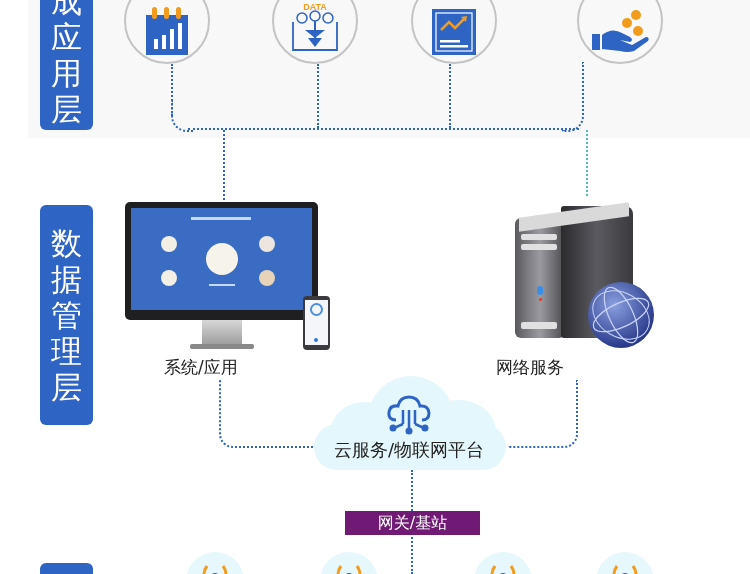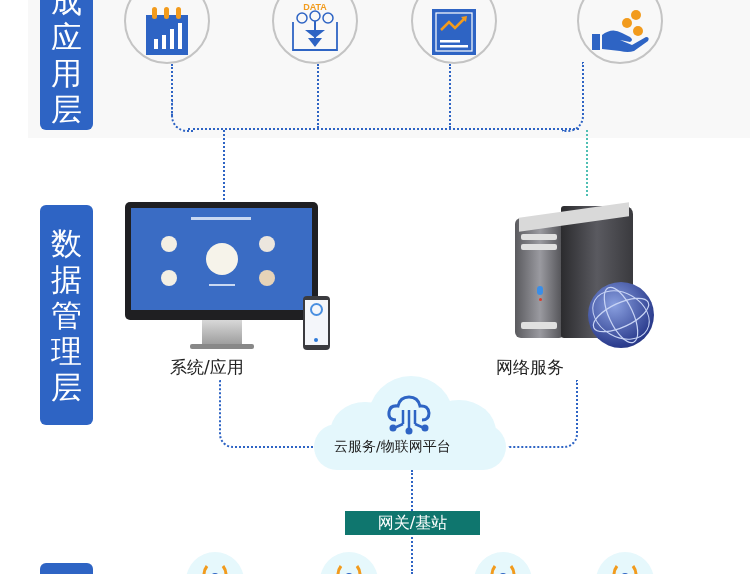--- a/index.html
+++ b/index.html
@@ -6,21 +6,21 @@
   body{width:750px;height:574px;position:relative;overflow:hidden;background:#ffffff;font-family:"DejaVu Sans","Liberation Sans",sans-serif;}
   .abs{position:absolute;}
   .top-band{left:28px;top:0;width:733px;height:138px;background:#f8f8f8;}
   .layer-label{background:#2e64c4;border-radius:6px;color:#fff;font-size:31px;line-height:36px;text-align:center;display:flex;flex-direction:column;align-items:center;justify-content:center;}
   .layer-label span{display:block;}
   .icon-circle{width:86px;height:86px;border-radius:50%;border:2px solid #c4c4c4;background:#f8f8f8;box-sizing:border-box;display:flex;align-items:center;justify-content:center;overflow:hidden;}
   .dot-v{border-left:2px dotted #2e64c4;width:0;}
   .dot-h{border-top:2px dotted #2e64c4;height:0;}
   .dot-v-teal{border-left:2px dotted #4fbfb3;width:0;}
   .caption{font-size:17px;color:#222;white-space:nowrap;}
-  .gateway{background:#0f766e;color:#fff;font-size:16px;text-align:center;line-height:24px;}
+  .gateway{background:#701a75;color:#fff;font-size:16px;text-align:center;line-height:24px;}
   .sensor{width:58px;height:58px;border-radius:50%;background:#e6f8fc;display:flex;justify-content:center;}
 </style>
 </head>
 <body>
 
 <div class="abs top-band"></div>
 
 <div class="abs layer-label" style="left:40px;top:-20px;width:53px;height:150px;">
   <span>成</span>
   <span>应</span>
@@ -103,21 +103,21 @@
 </div>
 <div class="abs" style="left:202px;top:320px;width:40px;height:26px;background:linear-gradient(#d8d8d8,#9a9a9a);"></div>
 <div class="abs" style="left:190px;top:344px;width:64px;height:5px;background:#888;border-radius:2px;"></div>
 
 <div class="abs" style="left:303px;top:296px;width:27px;height:54px;background:#3b3b3f;border-radius:4px;">
   <div class="abs" style="left:2px;top:4px;width:23px;height:45px;background:#f4f6fa;">
     <div class="abs" style="left:5px;top:3px;width:13px;height:13px;border-radius:50%;border:2px solid #4a8fe0;box-sizing:border-box;"></div>
     <div class="abs" style="left:9px;top:38px;width:4px;height:4px;border-radius:50%;background:#2e7ad8;"></div>
   </div>
 </div>
-<div class="abs caption" style="left:170px;top:356px;">系统/应用</div>
+<div class="abs caption" style="left:164px;top:356px;">系统/应用</div>
 
 <div class="abs" style="left:515px;top:198px;width:120px;height:148px;">
   <div class="abs" style="left:0;top:20px;width:50px;height:120px;background:linear-gradient(90deg,#5a5a5e,#9a9aa0,#4a4a4e);border-radius:6px;"></div>
   <div class="abs" style="left:46px;top:8px;width:72px;height:132px;background:linear-gradient(90deg,#2b2b2e,#5a5a60,#3a3a3e);border-radius:3px 8px 4px 3px;"></div>
   <div class="abs" style="left:4px;top:12px;width:110px;height:14px;background:#d9d9d9;transform:skewY(-8deg);"></div>
   <div class="abs" style="left:6px;top:36px;width:36px;height:6px;background:#e0e0e0;border-radius:2px;"></div>
   <div class="abs" style="left:6px;top:46px;width:36px;height:6px;background:#e0e0e0;border-radius:2px;"></div>
   <div class="abs" style="left:22px;top:88px;width:6px;height:9px;background:#3a8ee8;border-radius:3px;"></div>
   <div class="abs" style="left:24px;top:100px;width:3px;height:3px;background:#e03a2a;border-radius:50%;"></div>
   <div class="abs" style="left:6px;top:124px;width:36px;height:7px;background:#e0e0e0;border-radius:2px;"></div>
@@ -143,21 +143,21 @@
     <path d="M10 26 Q2 26 3 18 Q4 11 12 12 Q14 3 23 3 Q32 3 34 12 Q42 11 43 19 Q43 26 36 26" fill="none" stroke="#2e64c4" stroke-width="3"></path>
     <line x1="17" y1="16" x2="17" y2="30" stroke="#2e64c4" stroke-width="2.5"></line>
     <line x1="23" y1="16" x2="23" y2="36" stroke="#2e64c4" stroke-width="2.5"></line>
     <line x1="29" y1="16" x2="29" y2="30" stroke="#2e64c4" stroke-width="2.5"></line>
     <path d="M17 30 L8 34" stroke="#2e64c4" stroke-width="2.5" fill="none"></path>
     <path d="M29 30 L38 34" stroke="#2e64c4" stroke-width="2.5" fill="none"></path>
     <circle cx="7" cy="34" r="3.5" fill="#2e64c4"></circle>
     <circle cx="23" cy="37" r="3.5" fill="#2e64c4"></circle>
     <circle cx="39" cy="34" r="3.5" fill="#2e64c4"></circle>
   </svg>
-  <div class="abs caption" style="left:24px;top:62px;font-size:14px;">云服务/物联网平台</div>
+  <div class="abs caption" style="left:24px;top:62px;font-size:18px;">云服务/物联网平台</div>
 </div>
 
 <div class="abs dot-v" style="left:411px;top:470px;height:104px;"></div>
 
 <div class="abs gateway" style="left:345px;top:511px;width:135px;height:24px;">网关/基站</div>
 
 <div class="abs" style="left:40px;top:563px;width:53px;height:20px;background:#2e64c4;border-radius:6px;"></div>
 
 <div class="abs sensor" style="left:186px;top:552px;">
   <svg width="40" height="24" viewBox="0 0 40 24" style="margin-top:8px">

